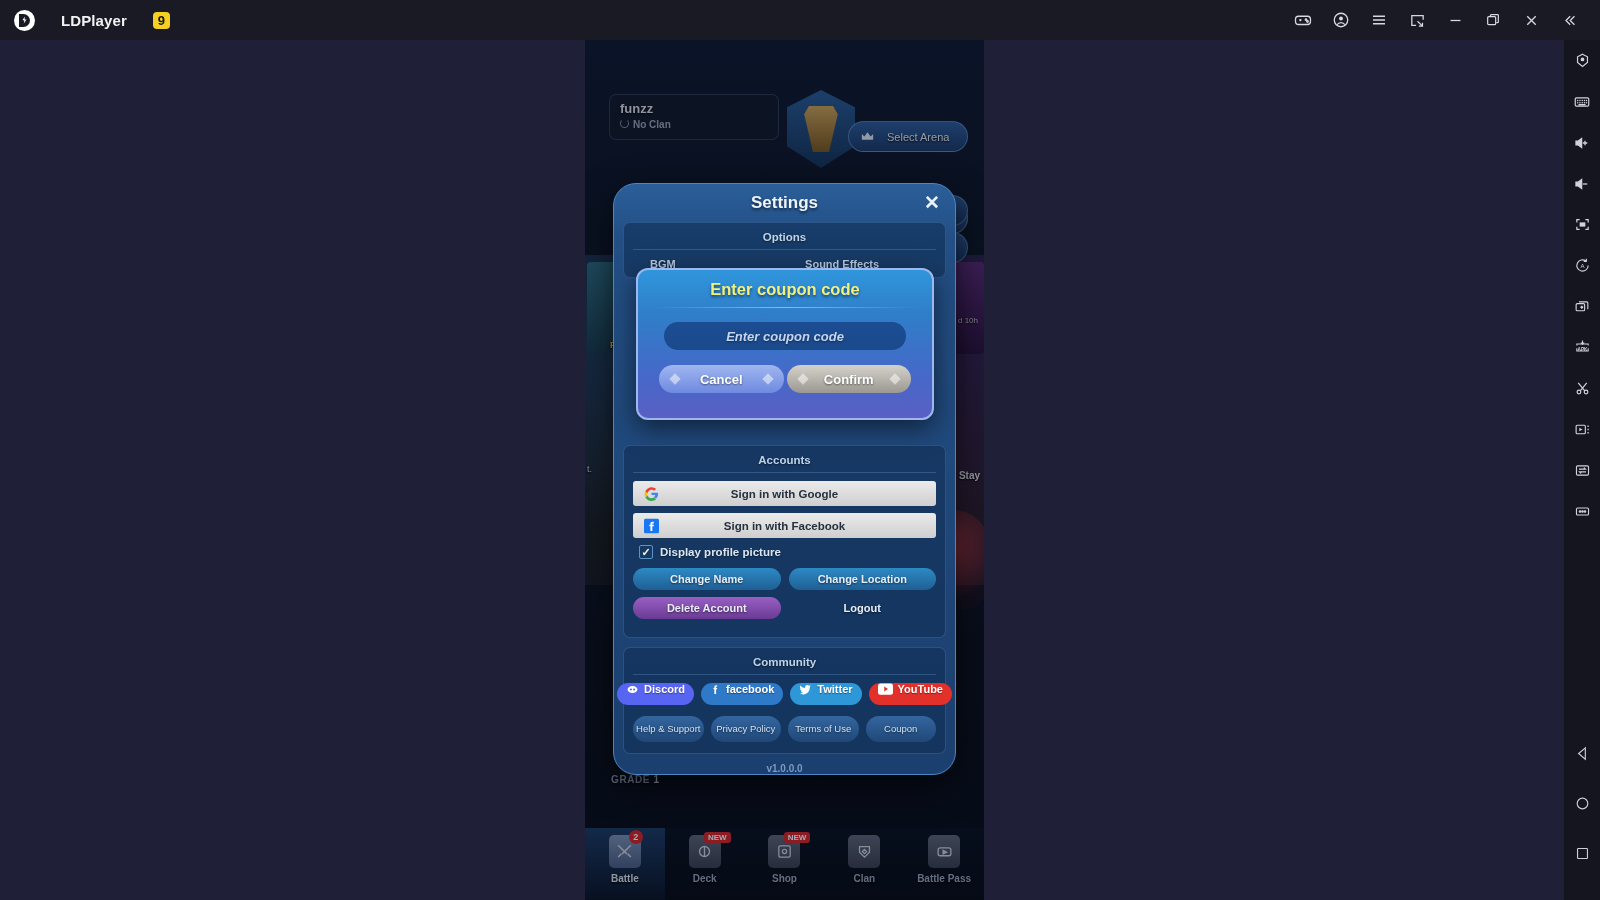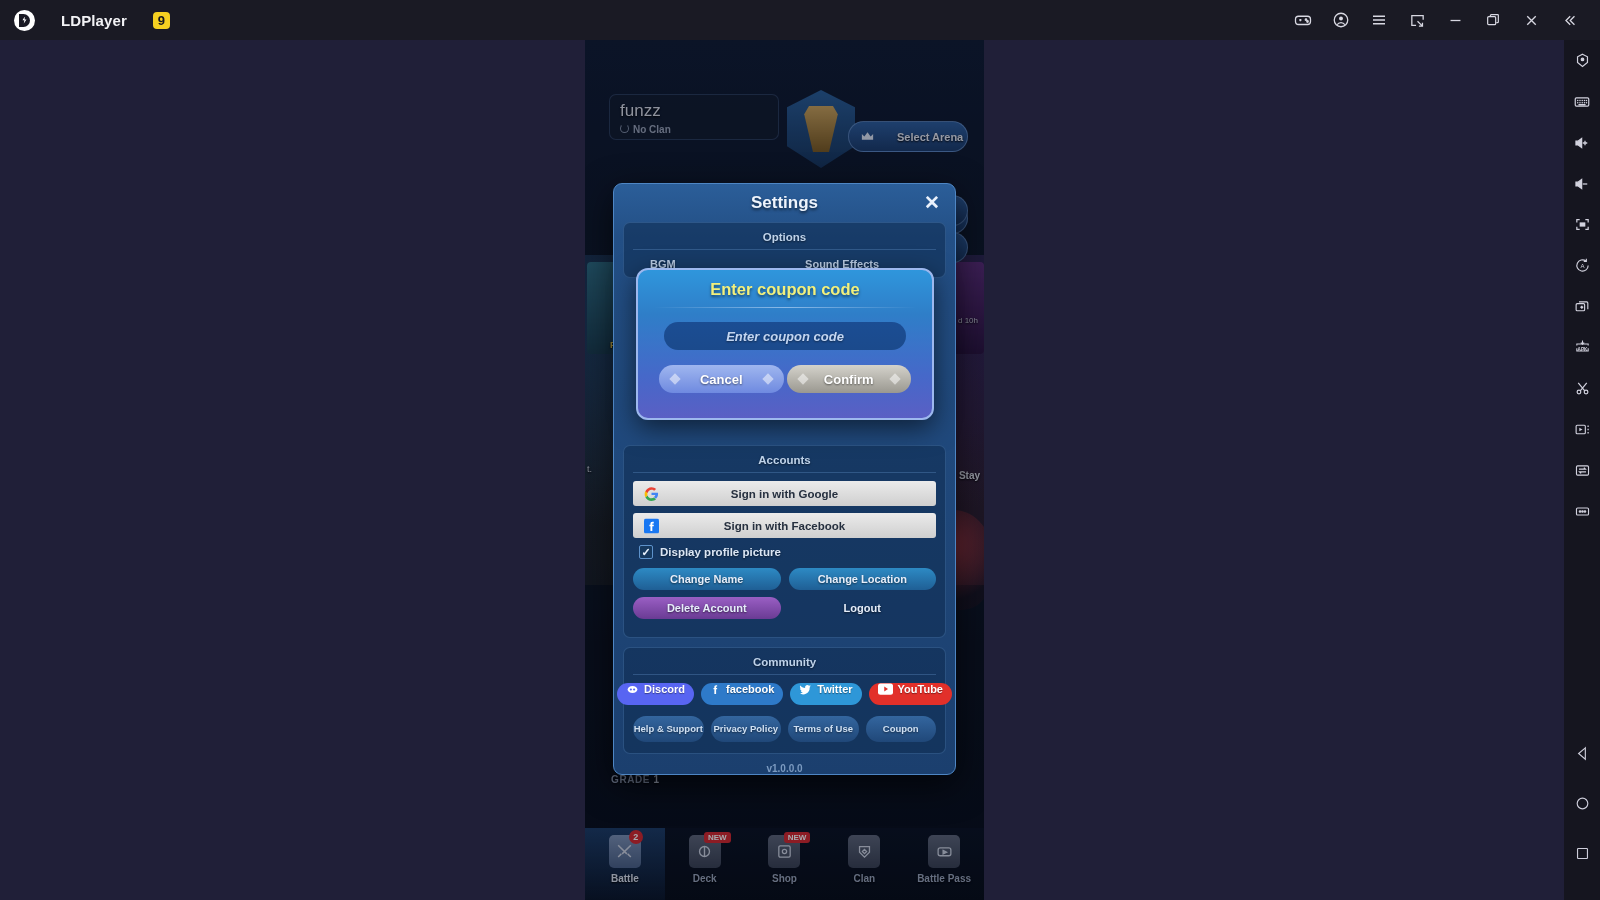--- a/index.html
+++ b/index.html
@@ -141,41 +141,41 @@
   .res-val { color: #dfe3ee; font-size: 12px; font-weight: bold; width: 66px;
              text-align: right; text-shadow: 0 1px 2px #000; }
   .hud-menu { margin-left: auto; margin-right: 12px; color: #c9ced9; }
 
   
   .player-card {
     position: absolute; left: 24px; top: 54px; width: 170px; height: 46px;
     background: rgba(17,28,48,.92); border: 1px solid rgba(90,120,170,.35);
     border-radius: 7px; padding: 6px 10px;
   }
-  .player-name { color: #d9dde8; font-size: 17px; font-weight: normal; text-shadow: 0 1px 2px #000; }
+  .player-name { color: #d9dde8; font-size: 13px; font-weight: bold; text-shadow: 0 1px 2px #000; }
   .player-clan { color: #9aa4b8; font-size: 10px; font-weight: bold; margin-top: 3px;
                  display: flex; gap: 4px; }
   .clan-ico { width: 9px; height: 9px; border: 1.4px solid #7f8ca3; border-radius: 50%;
               border-top-color: transparent; }
   .trophy-badge {
     position: absolute; left: 202px; top: 50px; width: 68px; height: 78px;
     background: linear-gradient(180deg, #2a5f9a, #17365e);
     clip-path: polygon(50% 0, 100% 22%, 100% 72%, 50% 100%, 0 72%, 0 22%);
   }
   .trophy-inner {
     position: absolute; left: 14px; top: 16px; width: 40px; height: 46px;
     background: linear-gradient(180deg, #caa35c, #7a5a22);
     clip-path: polygon(20% 0, 80% 0, 92% 18%, 70% 100%, 30% 100%, 8% 18%);
   }
   .arena-btn {
     position: absolute; right: 16px; width: 120px; height: 31px;
     background: linear-gradient(180deg, #2d5e9e, #1b3c6c);
     border: 1px solid rgba(120,160,215,.6); border-radius: 16px;
-    display: flex; align-items: center; gap: 19px; padding-left: 10px;
-    color: #e3e8f3; font-size: 11px; font-weight: bold;
+    display: flex; align-items: center; gap: 9px; padding-left: 10px;
+    color: #e3e8f3; font-size: 11px; font-weight: normal;
     text-shadow: 0 1px 2px #000;
   }
   .arena-1 { top: 81px; }
   .arena-2 { top: 118px; margin-top: 45px; }
   .arena-3 { top: 155px; }
   .arena-4 { top: 192px; }
   .arena-ico { width: 19px; height: 16px; color: #dfe6f4; display: flex; }
 
   .grade-label {
     position: absolute; left: 26px; top: 734px; color: #93a0b8;
@@ -300,21 +300,21 @@
   .s-discord { background: #5865f2; }
   .s-facebook { background: #2e7ac9; }
   .s-twitter { background: #2e97d8; }
   .s-youtube { background: #e2302a; }
   .social-ico { display: flex; align-items: center; }
   .legal-row { display: flex; gap: 7px; justify-content: center; }
   .legal {
     flex: 1; height: 26px; border-radius: 13px;
     background: linear-gradient(180deg, rgba(62,118,180,.75), rgba(36,78,130,.75));
     display: flex; align-items: center; justify-content: center; text-align: center;
-    font-size: 9.5px; font-weight: bold; color: #cfe0f3; line-height: 1.1;
+    font-size: 9.5px; font-weight: normal; color: #cfe0f3; line-height: 1.1;
     text-shadow: 0 1px 2px rgba(0,0,0,.5);
   }
   .version {
     text-align: center; color: #7b9ac0; font-size: 10px; font-weight: bold;
     margin-top: 2px;
   }
 
   
   .coupon {
     position: absolute; left: 636px; top: 228px;
@@ -519,21 +519,21 @@
               <rect x="3" y="7" width="18" height="11" rx="3"></rect>
               <path d="M10 10.5l5 2.5-5 2.5z" fill="currentColor"></path>
             </svg>
         </span>
         <span class="nav-label">Battle Pass</span>
       </div>
     </div>
 
     <div class="dim"></div>
 
-    <div class="settings" style="z-index:15;">
+    <div class="settings" style="z-index:15;border-radius:23px;">
       <div class="settings-title">Settings</div>
       <div class="settings-close">✕</div>
 
       <div class="panel" style="height:56px;">
         <div class="panel-head">Options</div>
         <div class="opt-row">
           <div class="opt-label">BGM</div>
           <div class="opt-label">Sound Effects</div>
         </div>
       </div>

